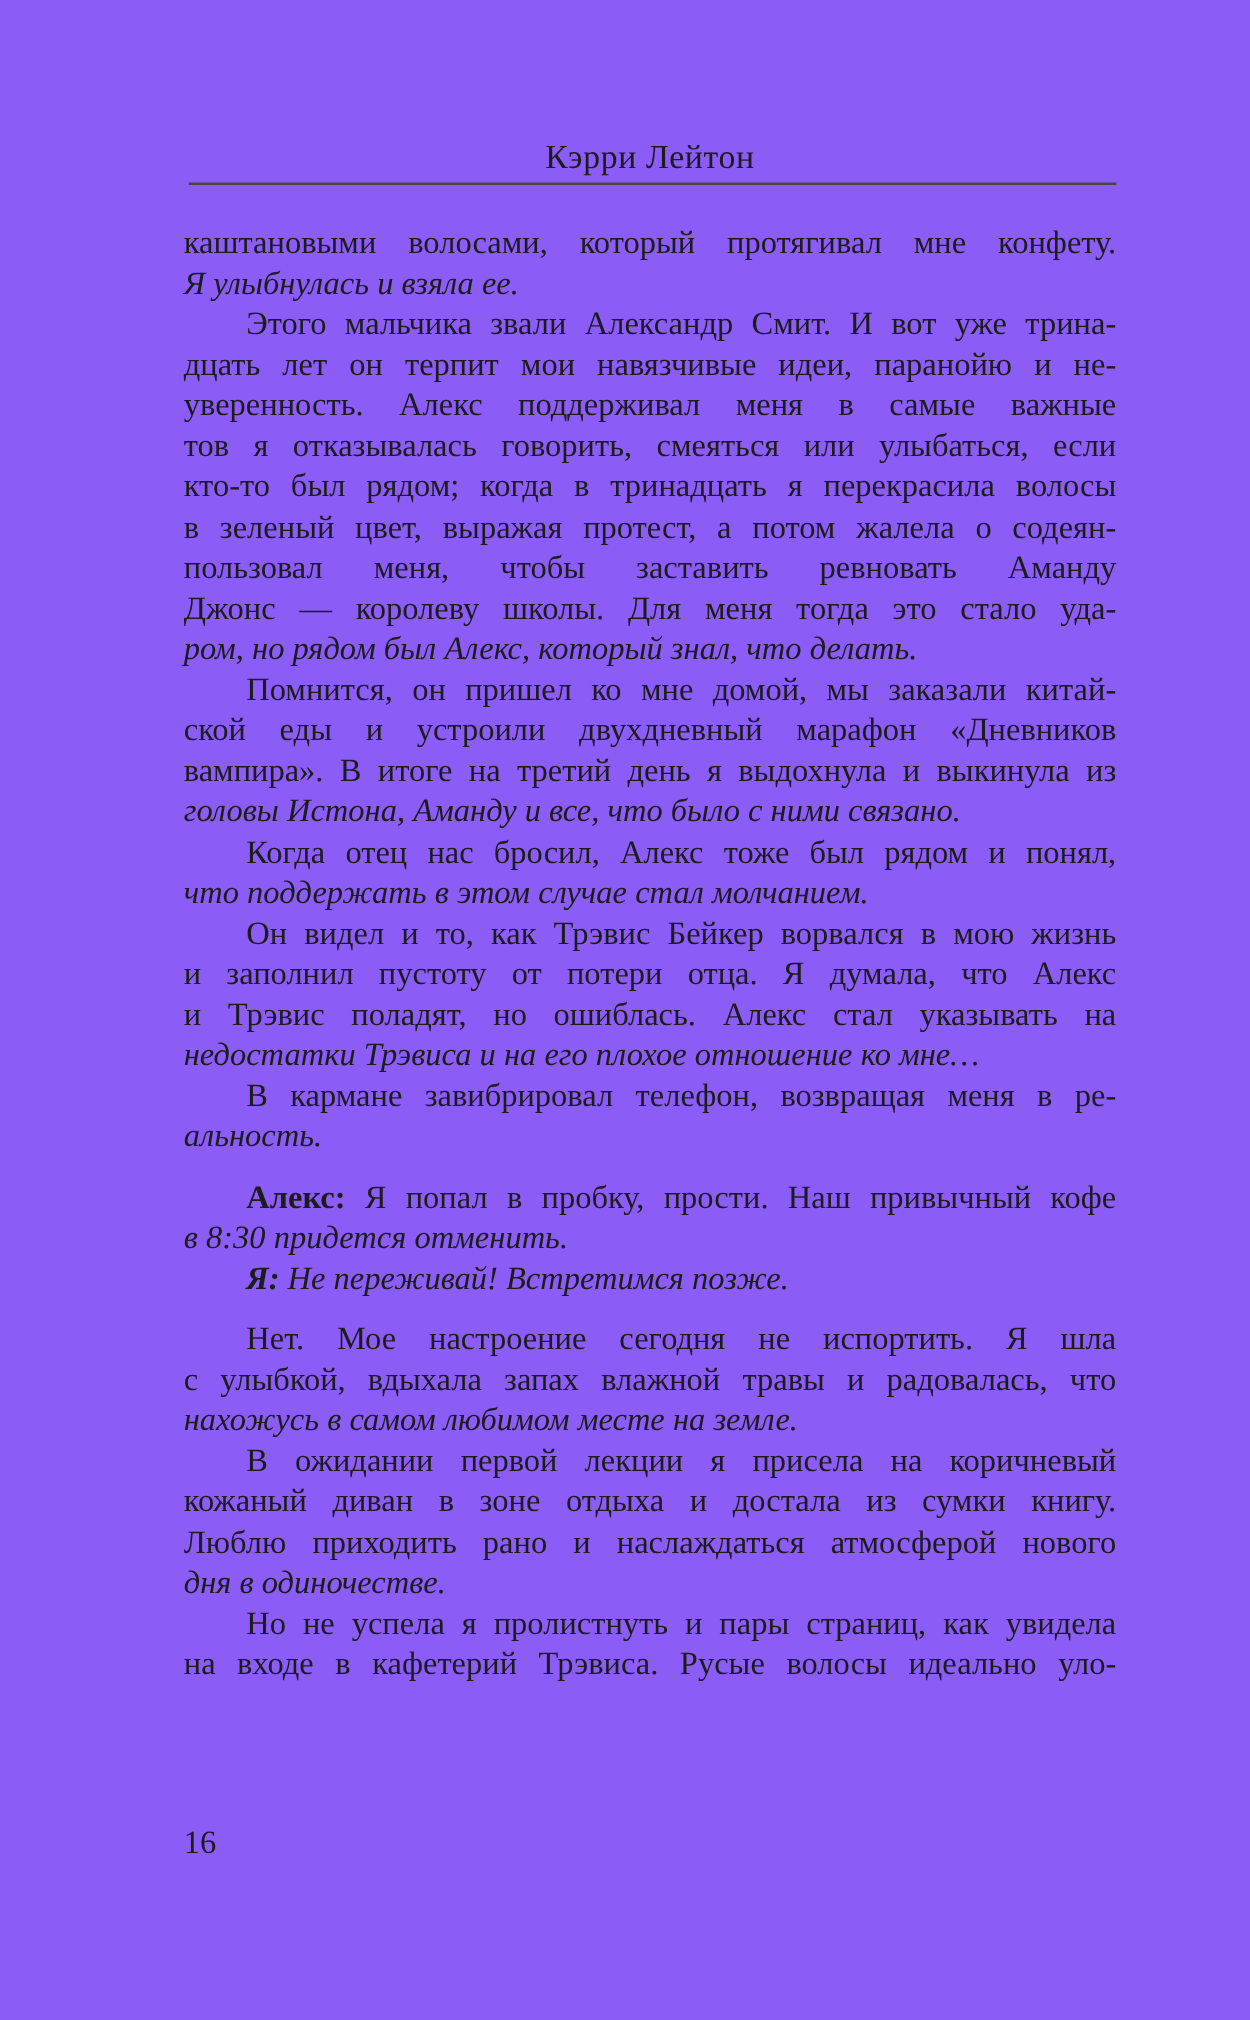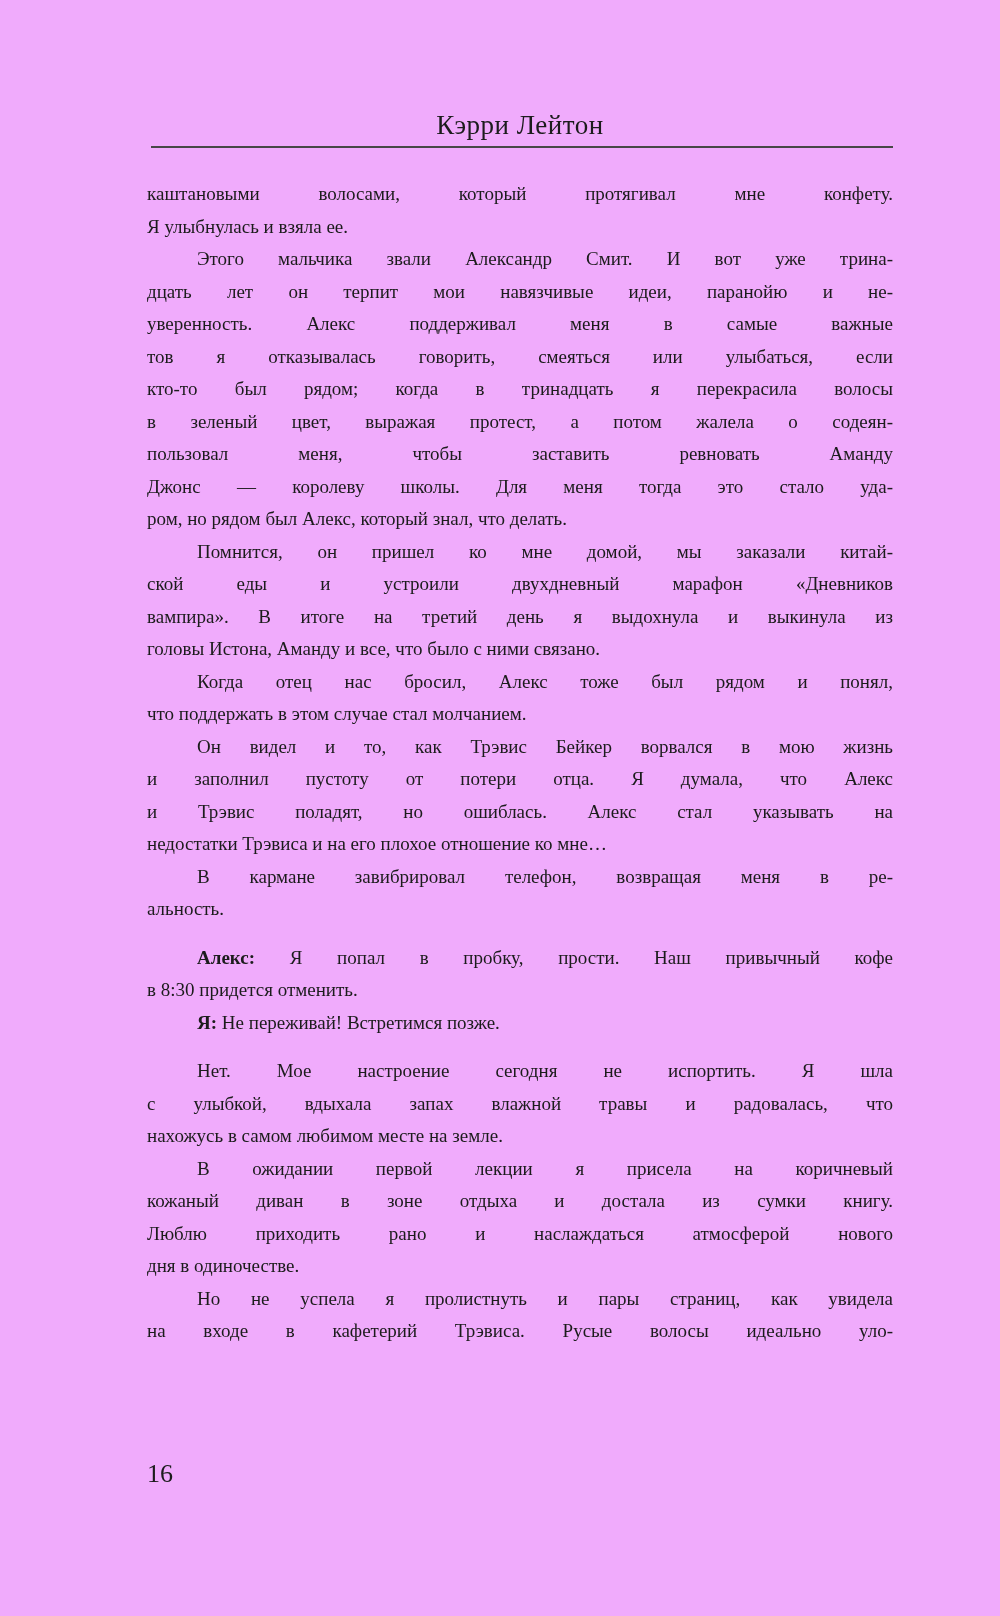--- a/index.html
+++ b/index.html
@@ -12,21 +12,21 @@
     width: 1000px;
     height: 1616px;
     position: relative;
     font-family: "Liberation Serif", "DejaVu Serif", serif;
     color: #1c1c1c;
     -webkit-font-smoothing: antialiased;
   }
   .page {
     position: absolute;
     inset: 0;
-    background: #f0abfc;
+    background: #8b5cf6;
     overflow: hidden;
   }
   .running-head {
     position: absolute;
     top: 108px;
     left: 147px;
     width: 746px;
     text-align: center;
     font-size: 27px;
     line-height: 34px;
@@ -39,31 +39,31 @@
     left: 151px;
     width: 742px;
     height: 2px;
     background: #474747;
   }
   .text-body {
     position: absolute;
     top: 178px;
     left: 147px;
     width: 746px;
-    font-size: 19px;
+    font-size: 26px;
     line-height: 32.5px;
   }
   .para { margin: 0; }
   .para.space-before { margin-top: 16px; }
   .line {
     text-align: justify;
     text-align-last: justify;
     text-justify: inter-word;
   }
-  .line.end { text-align-last: left; }
+  .line.end { text-align-last: left; font-style: italic; }
   .line.indent { text-indent: 50px; }
   .b { font-weight: bold; }
   .page-number {
     position: absolute;
     top: 1458px;
     left: 147px;
     width: 746px;
     font-size: 26px;
     line-height: 32px;
   }

